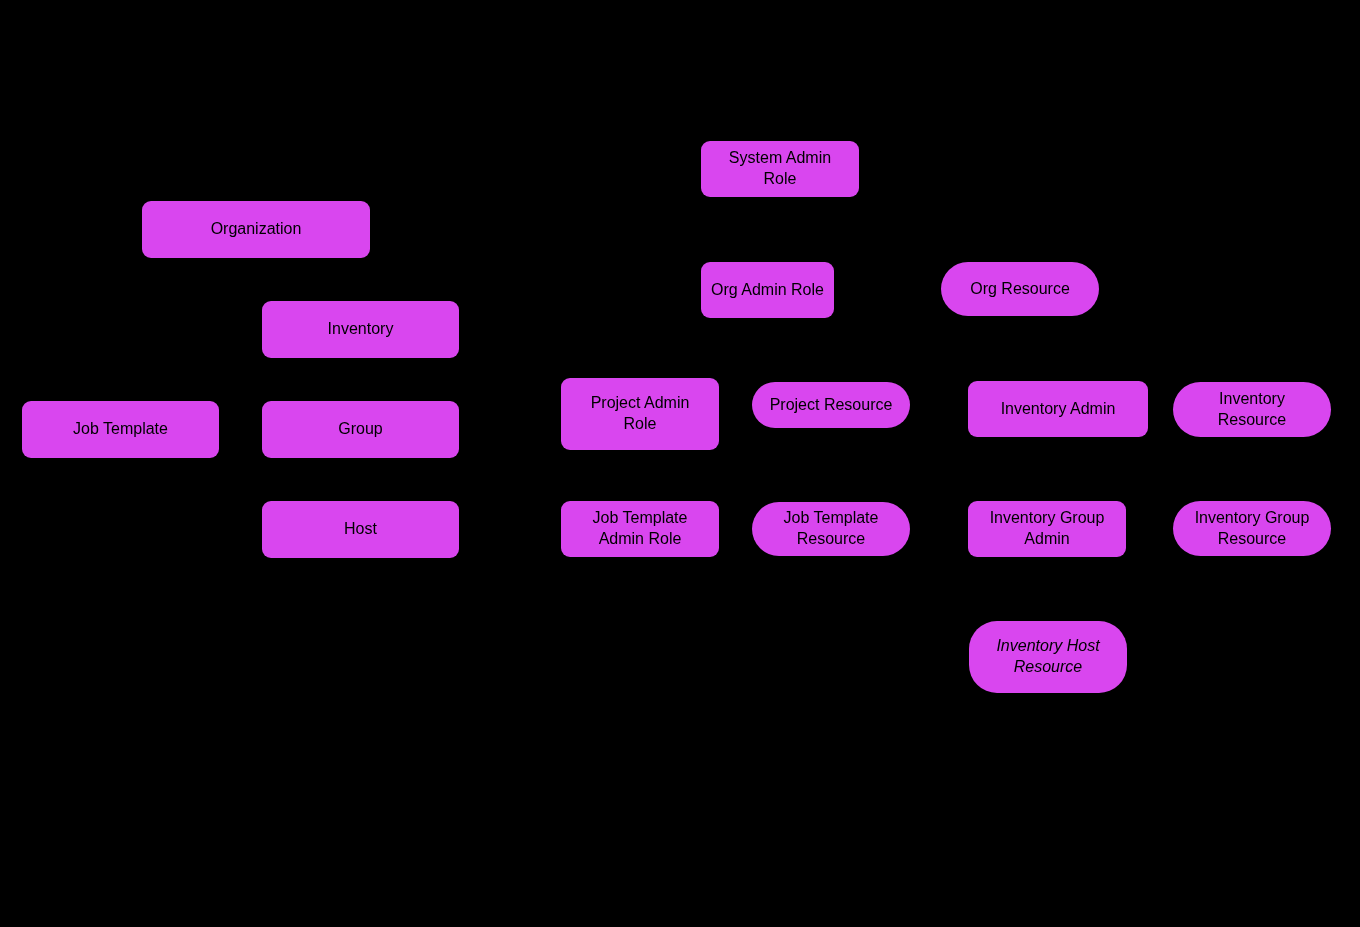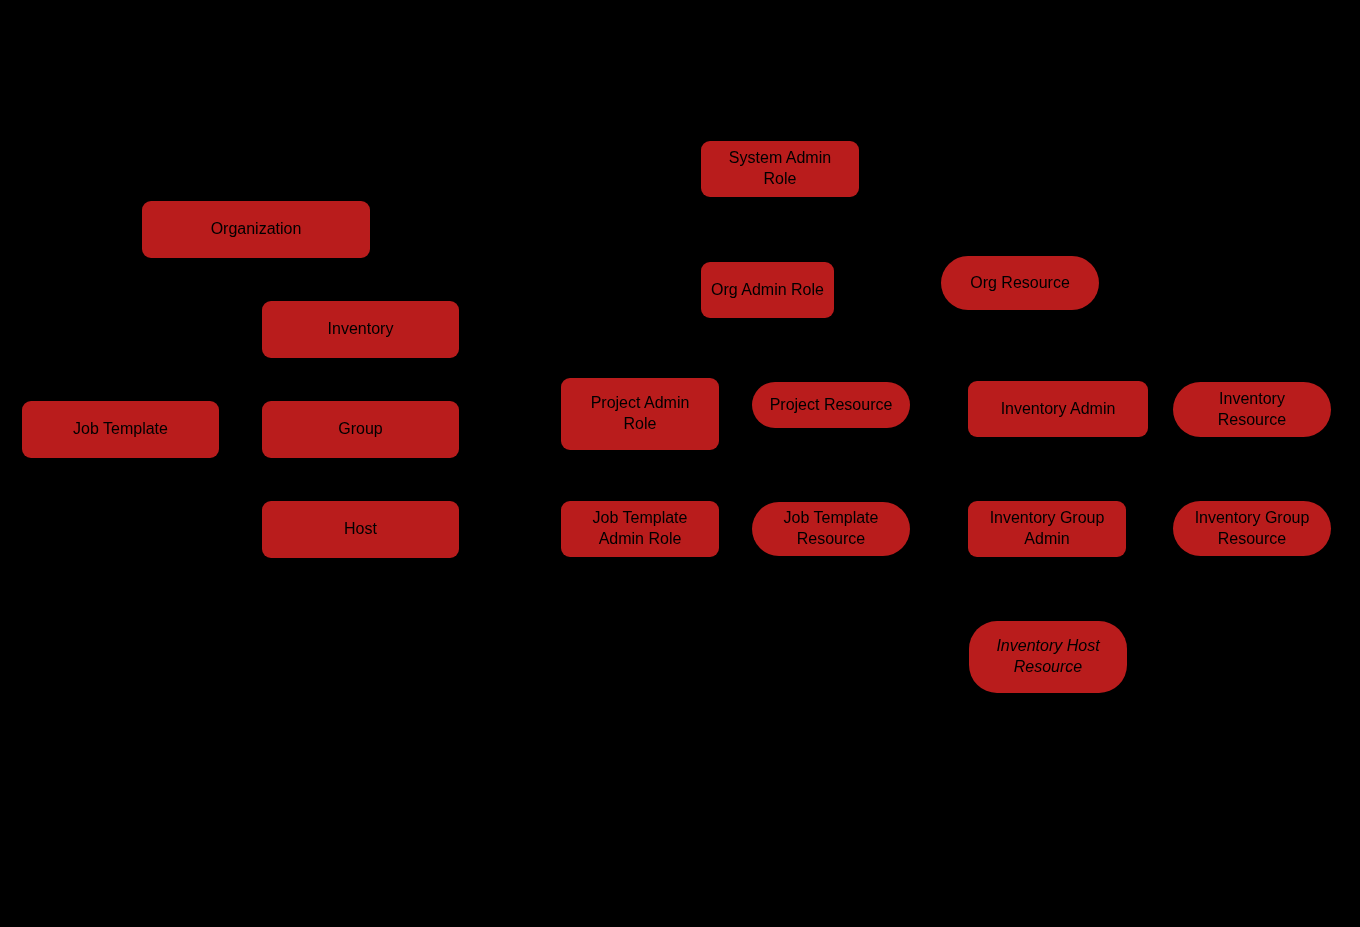--- a/index.html
+++ b/index.html
@@ -10,21 +10,21 @@
   .canvas {
     position: relative;
     width: 1360px;
     height: 927px;
     background: #000000;
     overflow: hidden;
     font-family: "Liberation Sans", sans-serif;
   }
   .node {
     position: absolute;
-    background: #b91c1c;
+    background: #d946ef;
     color: #000000;
     display: flex;
     align-items: center;
     justify-content: center;
     text-align: center;
     font-size: 16px;
     line-height: 1.3;
     white-space: pre-line;
     box-sizing: border-box;
   }
@@ -49,21 +49,21 @@
 
   <div class="node rect" style="left:262px; top:401px; width:197px; height:57px;">Group</div>
 
   <div class="node rect" style="left:262px; top:501px; width:197px; height:57px;">Host</div>
 
   <div class="node rect" style="left:701px; top:141px; width:158px; height:56px;">System Admin
 Role</div>
 
   <div class="node rect" style="left:701px; top:262px; width:133px; height:56px;">Org Admin Role</div>
 
-  <div class="node pill" style="left:941px; top:256px; width:158px; height:54px;">Org Resource</div>
+  <div class="node pill" style="left:941px; top:262px; width:158px; height:54px;">Org Resource</div>
 
   <div class="node rect" style="left:561px; top:378px; width:158px; height:72px;">Project Admin
 Role</div>
 
   <div class="node pill" style="left:752px; top:382px; width:158px; height:46px;">Project Resource</div>
 
   <div class="node rect" style="left:968px; top:381px; width:180px; height:56px;">Inventory Admin</div>
 
   <div class="node pill" style="left:1173px; top:382px; width:158px; height:55px;">Inventory
 Resource</div>

